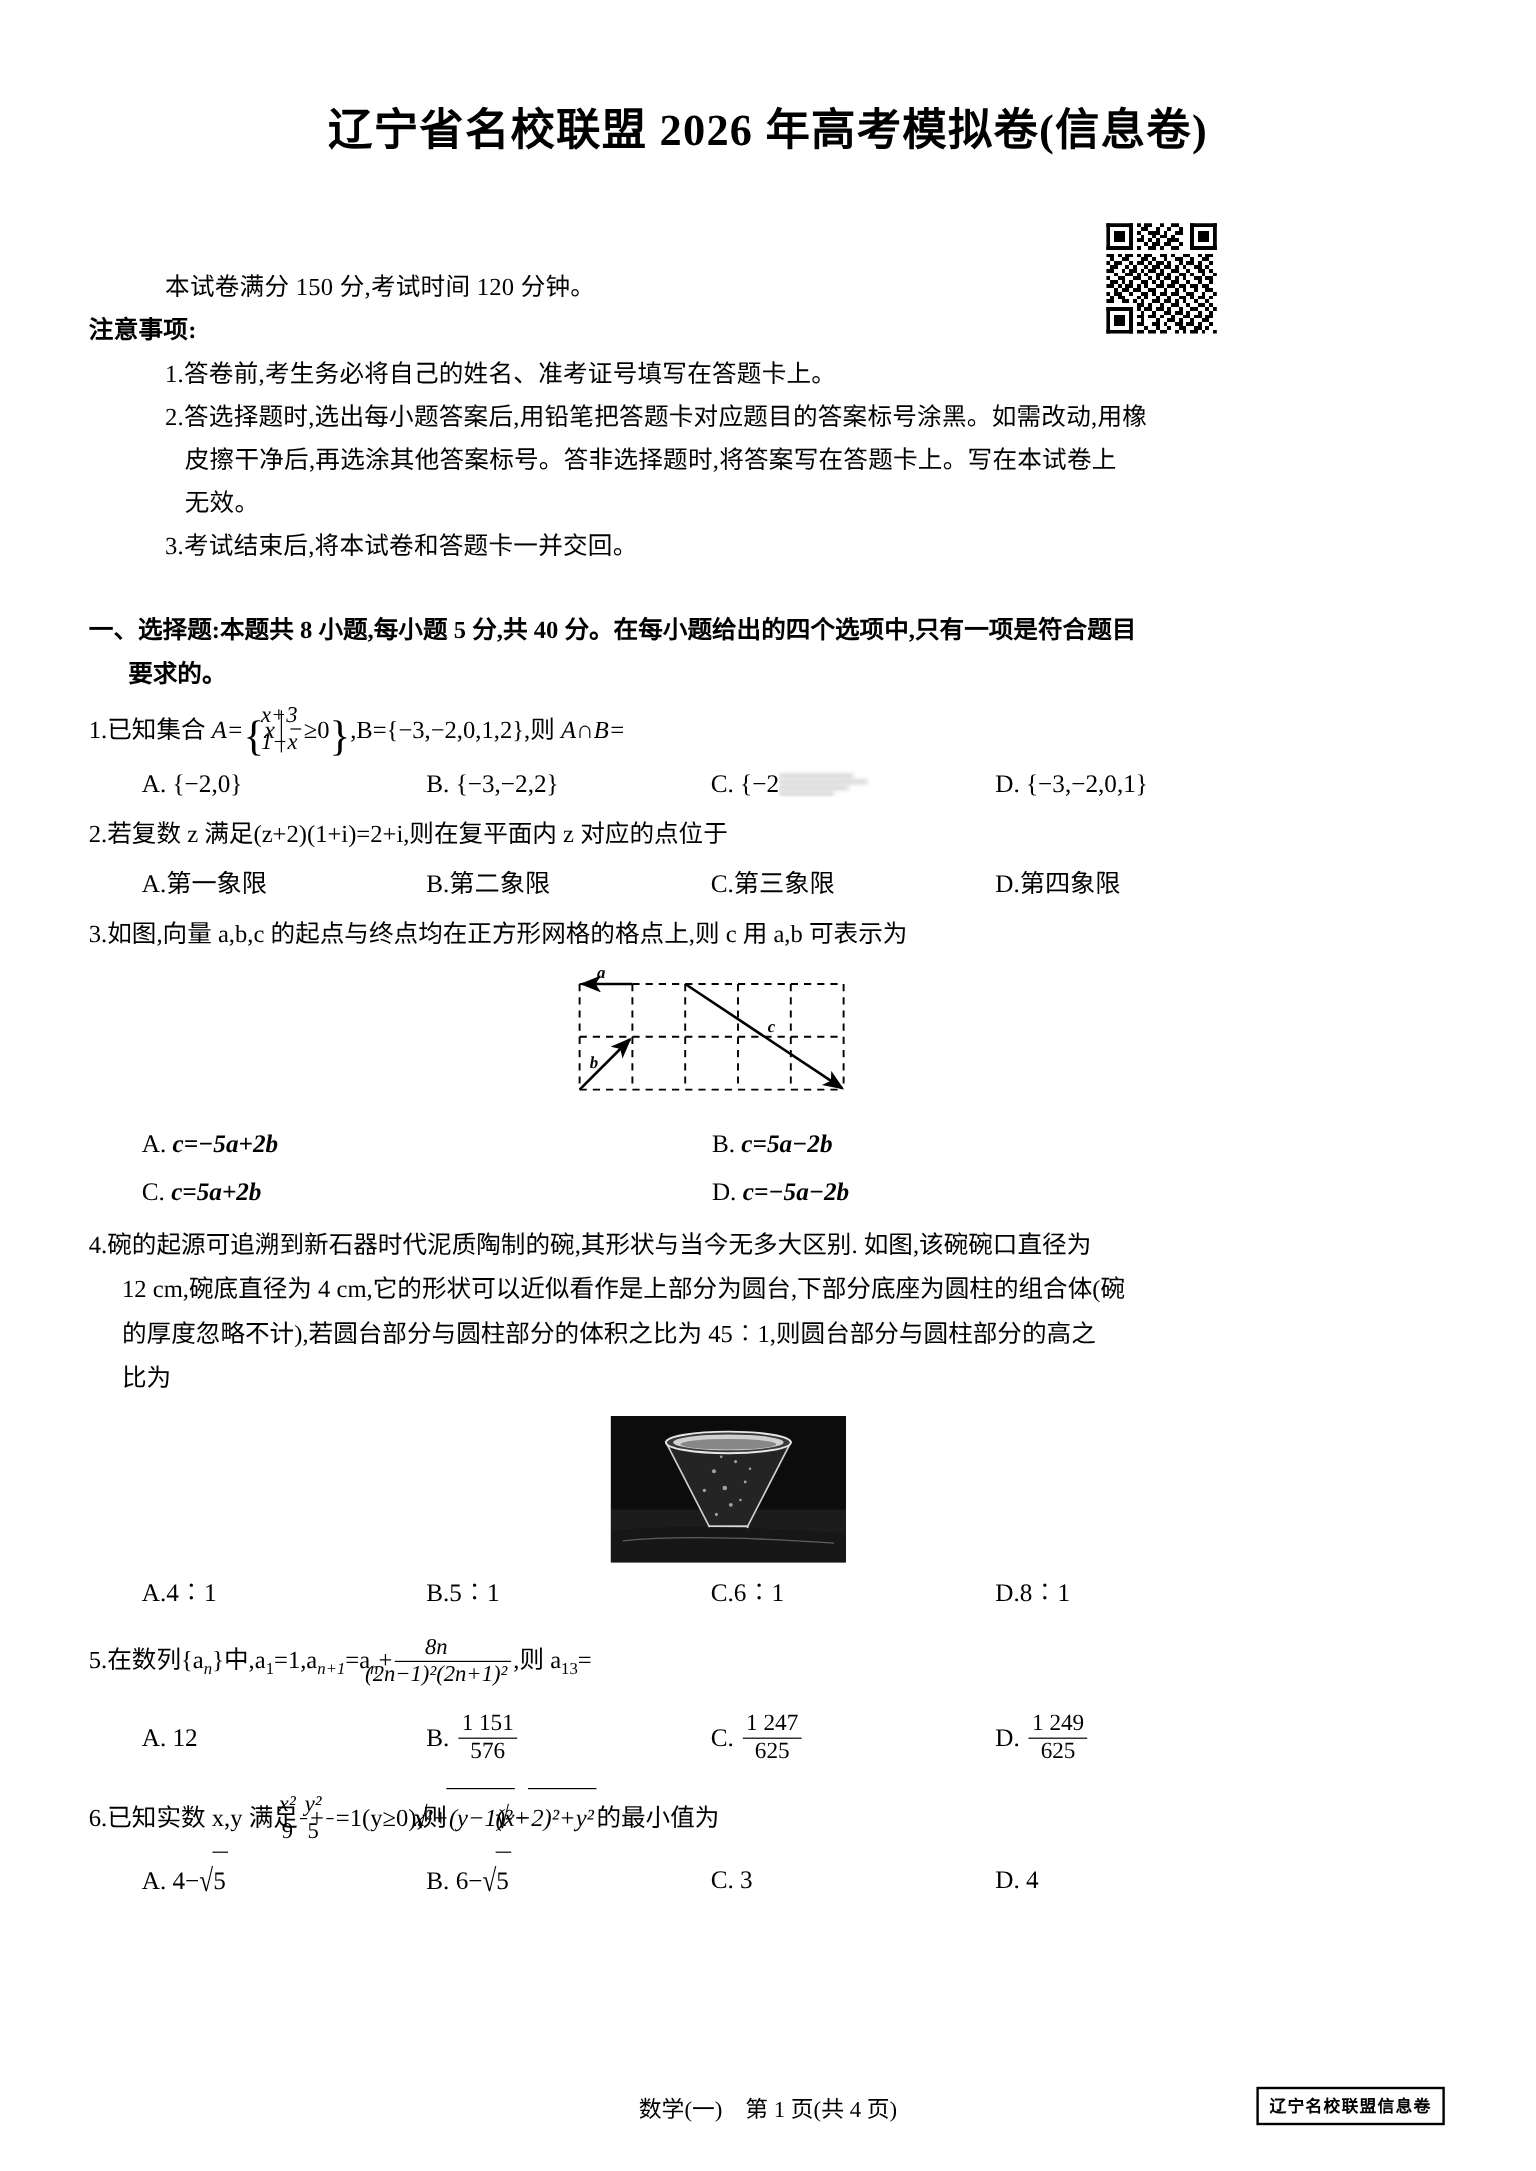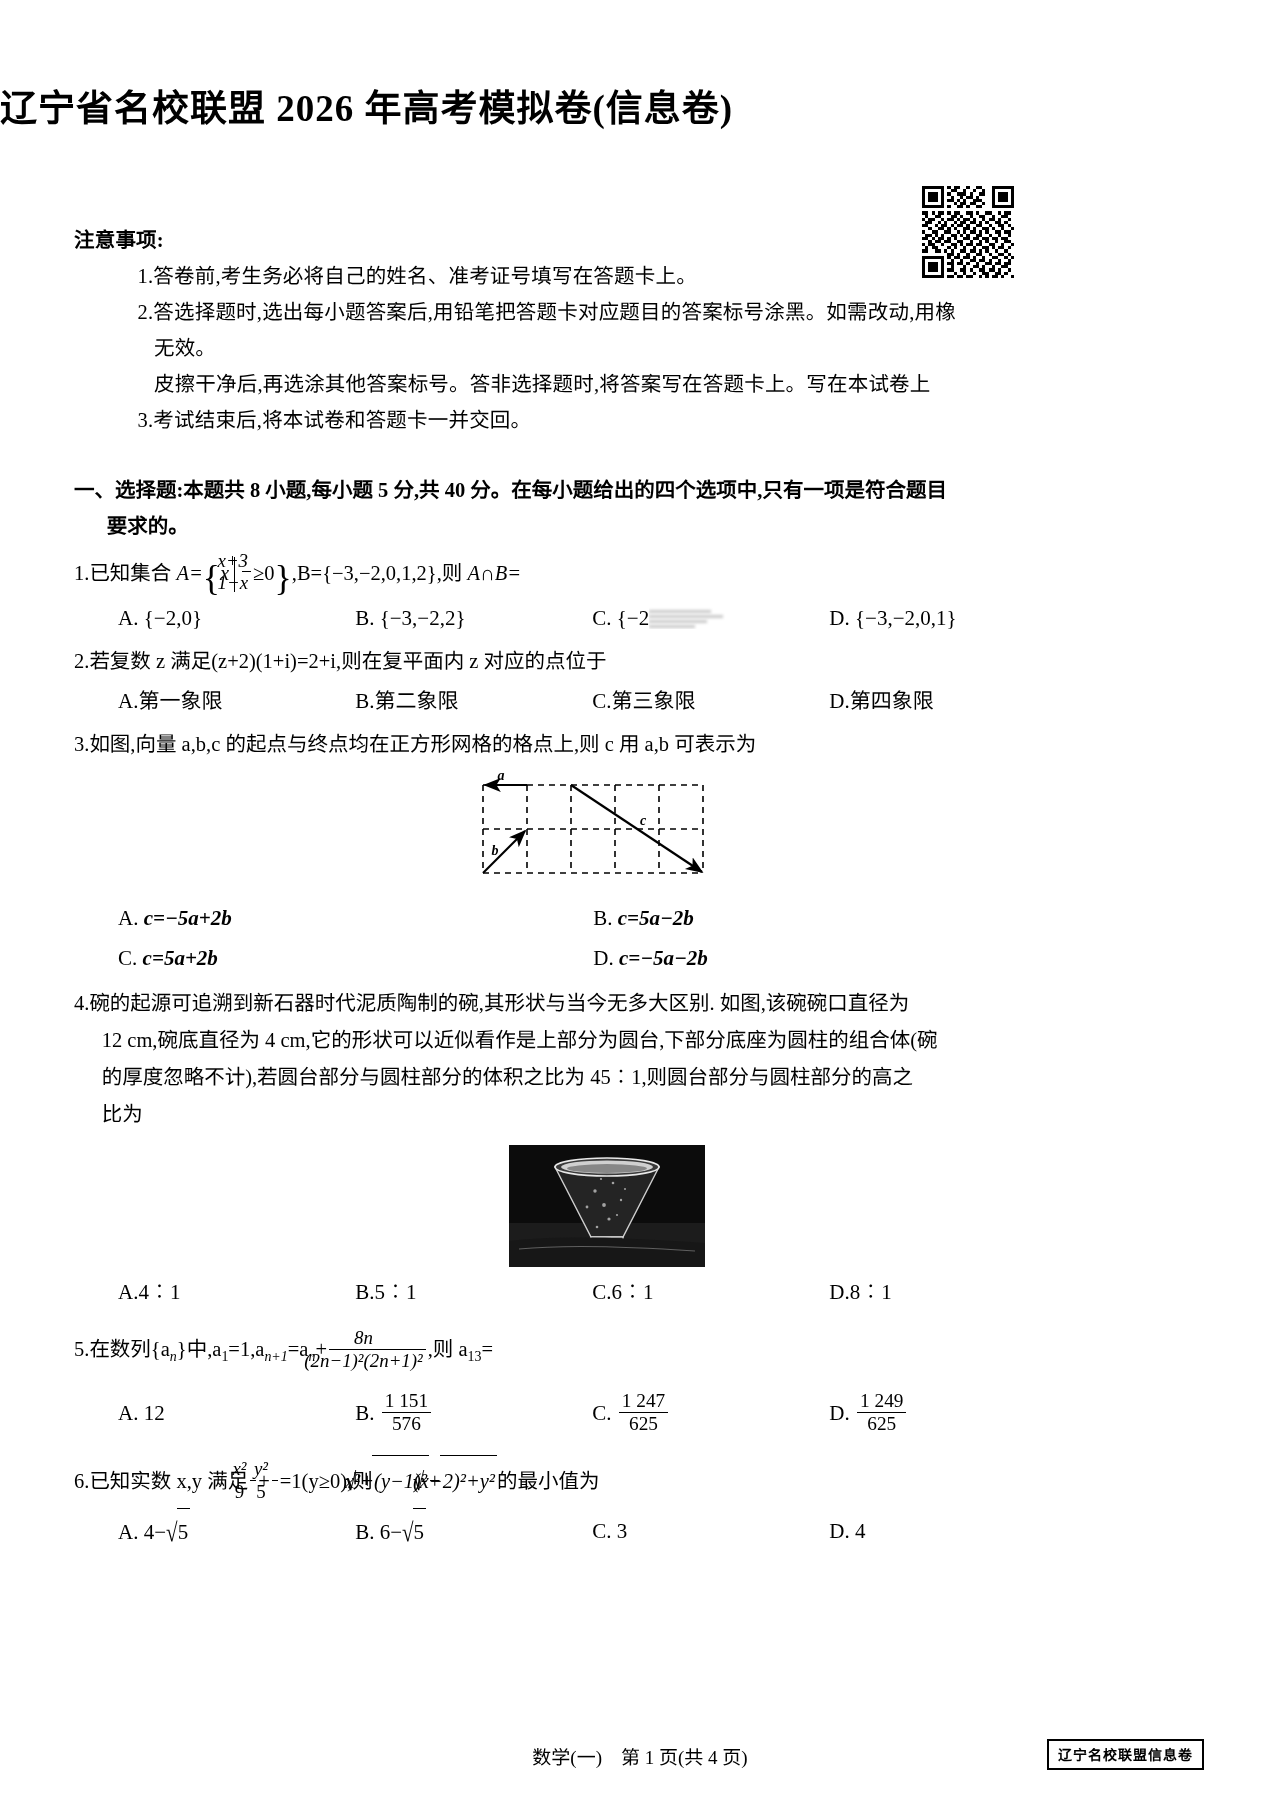--- a/index.html
+++ b/index.html
@@ -21,21 +21,21 @@
     overflow: hidden;
     box-sizing: border-box;
   }
 
   
   .doc-title {
     position: absolute;
     top: 78px;
     left: 0;
     width: 1280px;
-    text-align: left;
+    text-align: center;
     font-size: 37px;
     font-weight: bold;
     letter-spacing: 1px;
     font-family: "Liberation Serif", "DejaVu Serif", serif;
   }
   .subject-title {
     position: absolute;
     top: 160px;
     left: 0;
     width: 1280px;
@@ -420,25 +420,26 @@
         <rect x="20" y="28" width="1" height="1"></rect>
           <rect x="22" y="28" width="2" height="1"></rect>
         <rect x="25" y="28" width="1" height="1"></rect>
           <rect x="28" y="28" width="1" height="1"></rect>
       </g>
     </svg>
   </div>
 
   <div class="content">
 
+    <div class="line indent1">本试卷满分 150 分,考试时间 120 分钟。</div>
     <div class="line bold">注意事项:</div>
     <div class="line indent1">1.答卷前,考生务必将自己的姓名、准考证号填写在答题卡上。</div>
     <div class="line indent1">2.答选择题时,选出每小题答案后,用铅笔把答题卡对应题目的答案标号涂黑。如需改动,用橡</div>
+    <div class="line" style="padding-left:3.9em">皮擦干净后,再选涂其他答案标号。答非选择题时,将答案写在答题卡上。写在本试卷上</div>
     <div class="line" style="padding-left:3.9em">无效。</div>
-    <div class="line" style="padding-left:3.9em">皮擦干净后,再选涂其他答案标号。答非选择题时,将答案写在答题卡上。写在本试卷上</div>
     <div class="line indent1">3.考试结束后,将本试卷和答题卡一并交回。</div>
 
     <div class="gap-lg"></div>
 
     <div class="sec-head">一、选择题:本题共 8 小题,每小题 5 分,共 40 分。在每小题给出的四个选项中,只有一项是符合题目</div>
     <div class="sec-head" style="padding-left:1.6em">要求的。</div>
 
     <div class="qitem qbody">
       <span>1.</span><span>已知集合</span>
       <span class="mi">A=</span><span class="big-brace">{</span><span class="mi">x</span><span class="vbar"></span><span class="frac"><span class="num mi">x+3</span><span class="den mi">1−x</span></span><span>≥0</span><span class="big-brace">}</span><span>,B={−3,−2,0,1,2},则</span>

